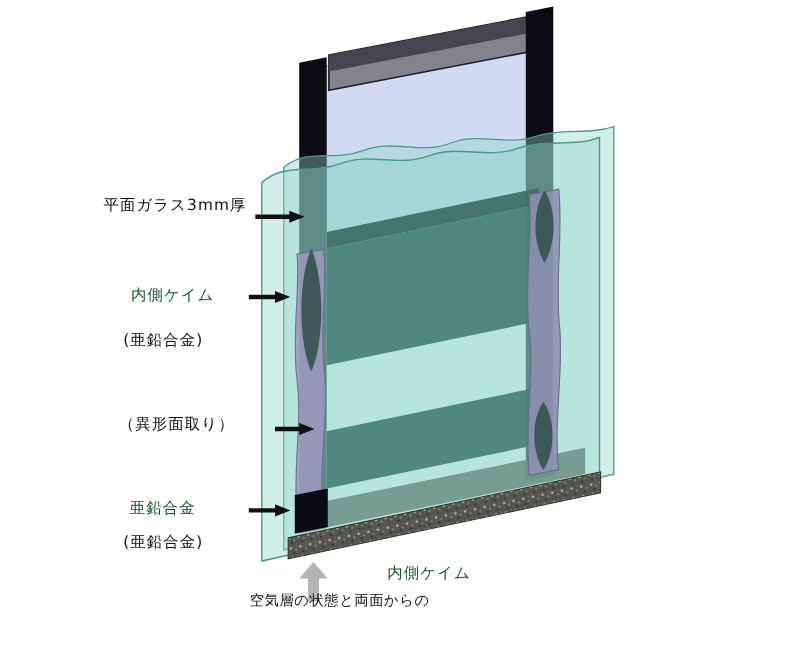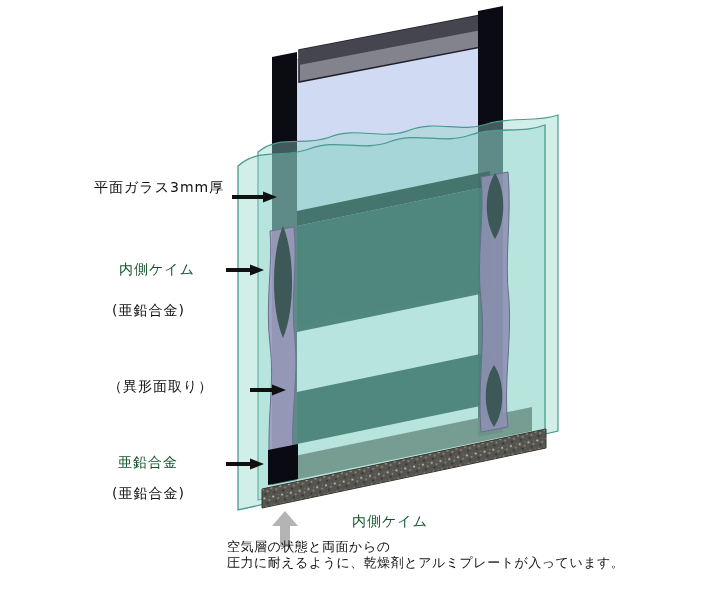--- a/index.html
+++ b/index.html
@@ -8,21 +8,21 @@
   .stage {
     position:relative; width:688px; height:600px;
     background:#ffffff; overflow:hidden;
   }
   .diagram { position:absolute; left:0; top:0; }
   .lbl {
     position:absolute; font-size:14px; color:#111111;
     white-space:nowrap; letter-spacing:1px; line-height:1.15;
   }
   .lbl.muted { color:#14532d; }
-  .lbl.small { font-size:13px; letter-spacing:0.5px; }
+  .lbl.small { font-size:13px; letter-spacing:0.5px;font-family:Liberation Mono, monospace; }
   .ptr { position:absolute; display:block; }
 </style>
 </head>
 <body>
 
 <div class="stage">
 
   <svg class="diagram" width="720" height="600" viewBox="0 0 720 600">
     <defs>
       <pattern id="speckle" width="9" height="9" patternUnits="userSpaceOnUse" patternTransform="rotate(-12)">
@@ -93,15 +93,14 @@
     <path d="M0,5 H24 V1.5 L38,7 L24,12.5 V9 H0 Z" fill="#101010"></path>
   </svg>
   <div class="lbl" style="left:112px;top:485px">(亜鉛合金)</div>
 
   <svg class="ptr" style="left:272px;top:511px" width="26" height="36" viewBox="0 0 26 36">
     <path d="M13,0 L26,15 H18 V36 H8 V15 H0 Z" fill="#b4b4b4"></path>
   </svg>
   <div class="lbl muted" style="left:352px;top:513px">内側ケイム</div>
 
   <div class="lbl small" style="left:227px;top:540px">空気層の状態と両面からの</div>
-  <div class="lbl small" style="left:227px;top:556px">圧力に耐えるように、乾燥剤とアルミプレートが入っています。</div>
 
 </div>
 
 </body></html>

